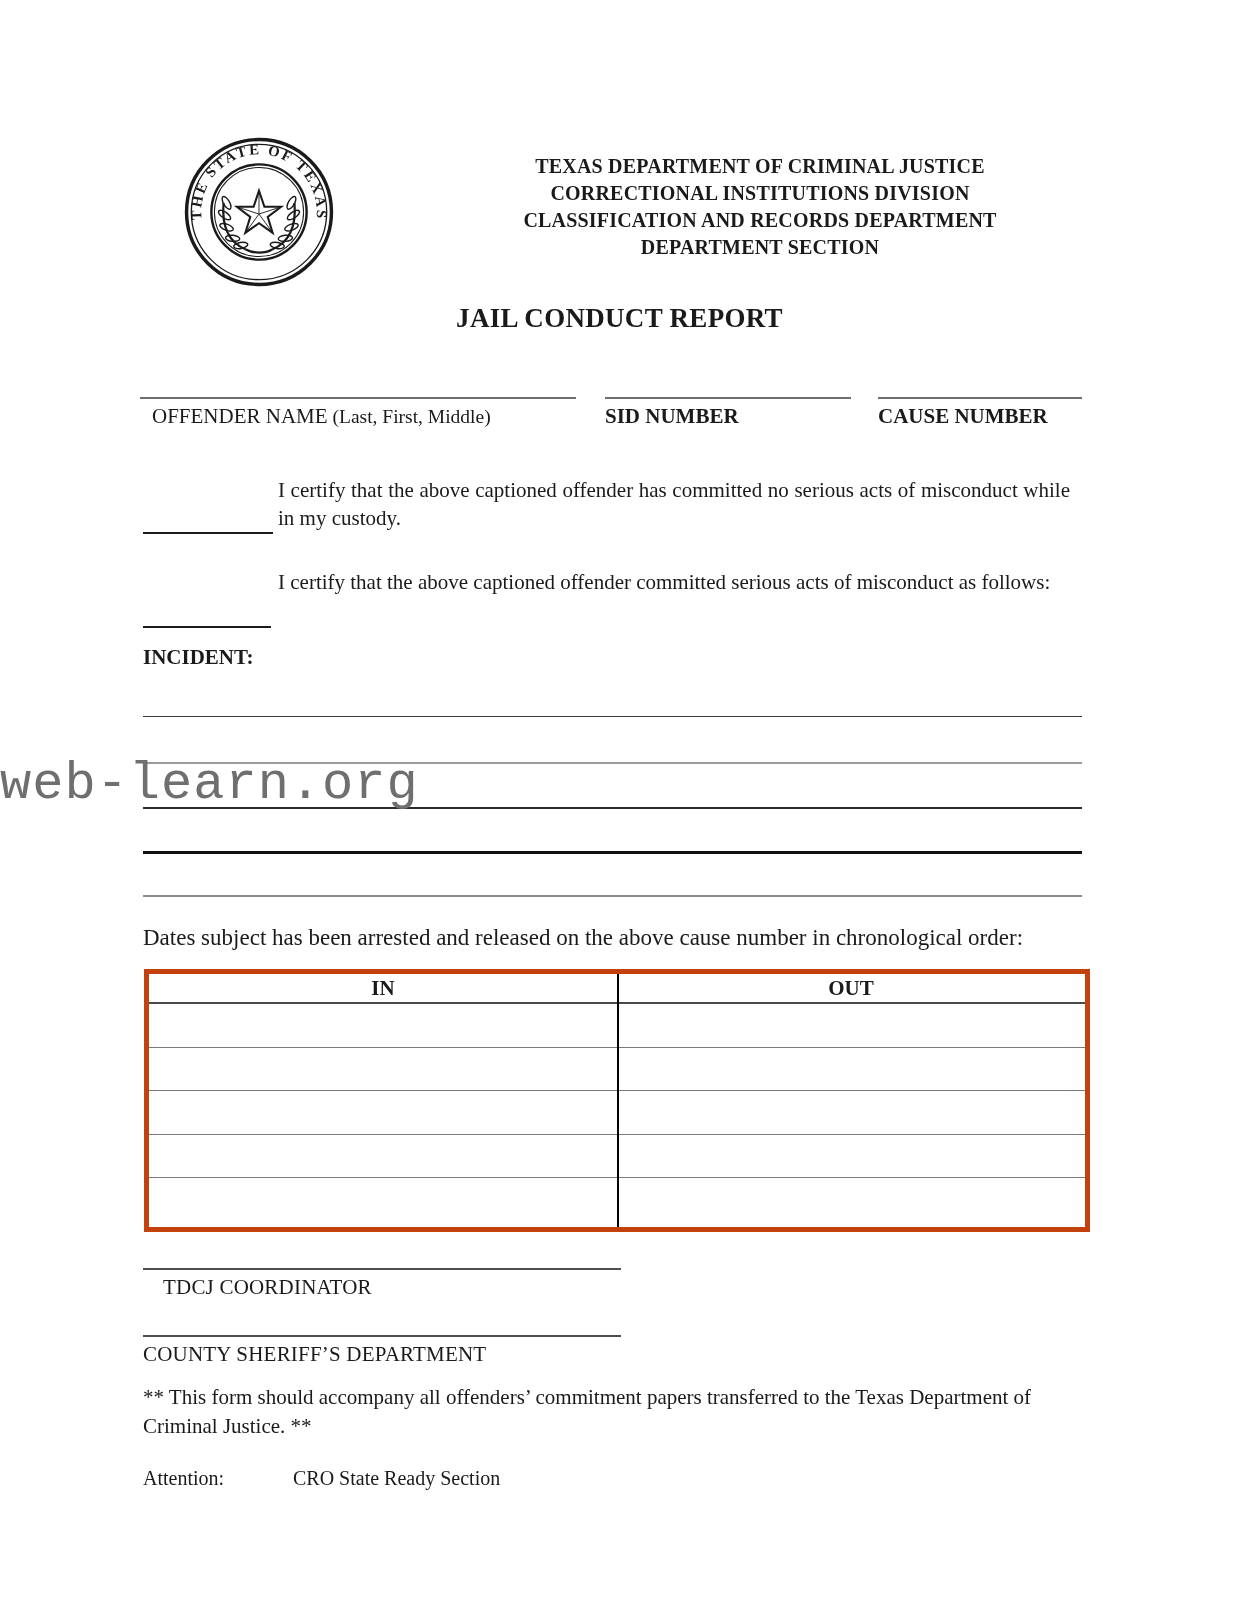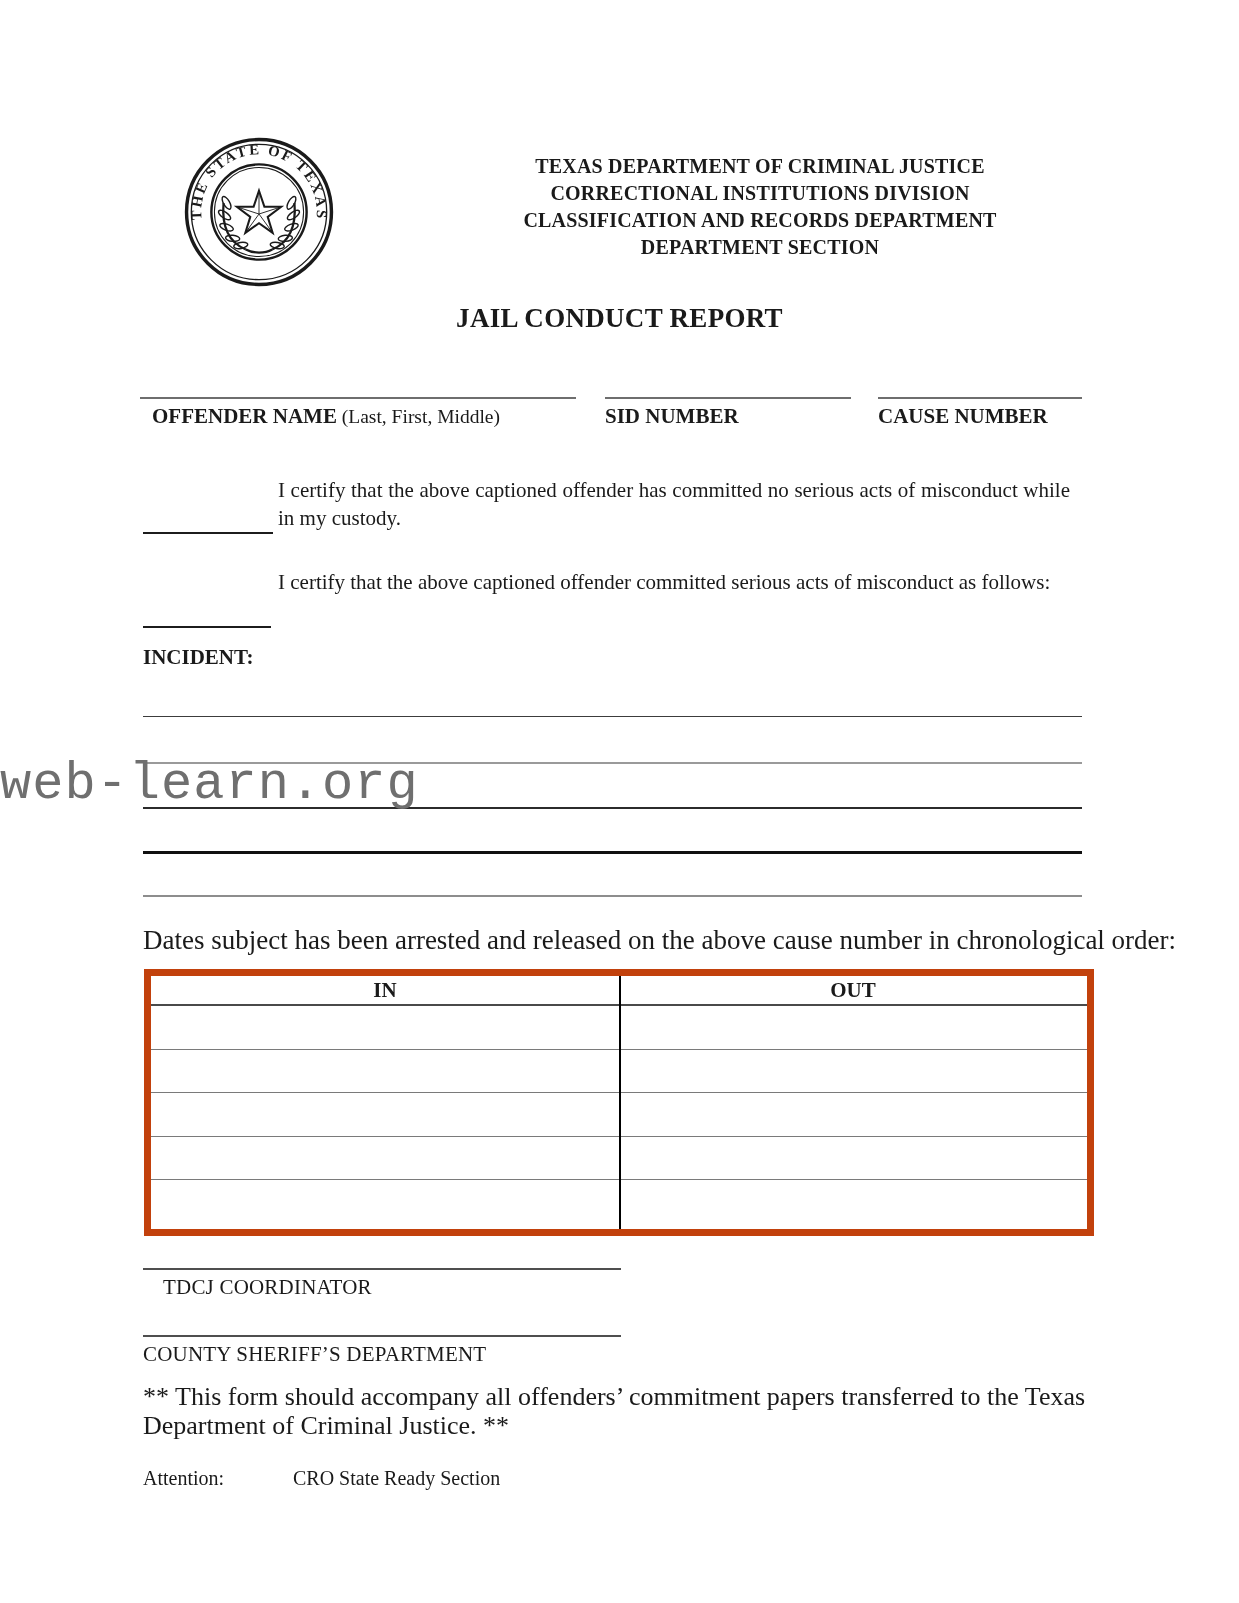--- a/index.html
+++ b/index.html
@@ -20,21 +20,21 @@
   #doc-title{left:0;top:303px;width:1239px;text-align:center;
              font-weight:bold;font-size:27px;letter-spacing:.3px;}
 
   
   .field-line{border-top:2px solid #6e6e6e;height:0;}
   #offender-line{left:140px;top:397px;width:436px;}
   #sid-line{left:605px;top:397px;width:246px;}
   #cause-line{left:878px;top:397px;width:204px;}
   .field-label{top:404px;font-size:21px;white-space:pre-wrap;}
   #offender-label{left:152px;}
-  #offender-label .b{font-weight:bold;}
+  #offender-label .b{font-weight:normal;}
   #offender-label .n{font-size:19.5px;}
   #sid-label{left:605px;width:246px;font-weight:bold;}
   #cause-label{left:878px;width:204px;text-align:left;font-weight:bold;}
 
   
   .cert-par{left:278px;width:792px;font-size:21px;line-height:27.5px;
             text-align:justify;}
   #cert1{top:477px;}
   #cert2{top:569px;}
   .blank-line{left:143px;height:0;border-top:2px solid #1c1c1c;}
@@ -48,41 +48,41 @@
   #rule1{top:716px;border-top:1.5px solid #3c3c3c;}
   #rule2{top:762px;border-top:2.5px solid #9a9a9a;}
   #rule3{top:807px;border-top:2px solid #2b2b2b;}
   #rule4{top:851px;border-top:3px solid #101010;}
   #rule5{top:895px;border-top:2.5px solid #8d8d8d;}
 
   #watermark{left:0;top:757px;width:1239px;
              font-family:"Liberation Mono","DejaVu Sans Mono",monospace;
              font-size:52px;line-height:56px;color:#6f6f6f;letter-spacing:1px;}
 
-  #dates-caption{left:143px;top:925px;font-size:27px;}
-
-  
-  #inout-table{left:144px;top:969px;width:936px;height:253px;border:7px solid #c2410c;}
+  #dates-caption{left:143px;top:925px;font-size:23px;}
+
+  
+  #inout-table{left:144px;top:969px;width:936px;height:253px;border:5px solid #c2410c;}
   #col-divider{left:50%;top:0;bottom:0;width:0;border-left:2px solid #000;}
   #inout-table .hrow{display:flex;height:28px;border-bottom:2px solid #4a4a4a;}
   #inout-table .hcell{flex:1;text-align:center;font-weight:bold;font-size:21px;
                       padding-top:2px;}
   #inout-table .drow{display:flex;height:42.5px;border-bottom:1.5px solid #7a7a7a;}
   #inout-table .drow.last{border-bottom:none;}
   #inout-table .dcell{flex:1;font-size:20px;padding:4px 8px;}
 
   
   .sig-line{left:143px;width:478px;height:0;border-top:2px solid #4f4f4f;}
   #sig1-line{top:1268px;}
   #sig2-line{top:1335px;}
   .sig-label{left:143px;font-size:21px;letter-spacing:.2px;}
   #sig1-label{top:1275px;margin-left:20px;}
   #sig2-label{top:1342px;}
 
-  #footer-note{left:143px;top:1383px;width:945px;font-size:26px;line-height:28.5px;}
+  #footer-note{left:143px;top:1383px;width:945px;font-size:21px;line-height:28.5px;}
   #attention-label{left:143px;top:1467px;font-size:20px;}
   #attention-value{left:293px;top:1467px;font-size:20px;text-align:center;}
 </style>
 </head>
 <body>
 
 <div id="page">
 
   <div class="abs" id="seal">
     <svg width="152" height="152" viewBox="0 0 150 150">

